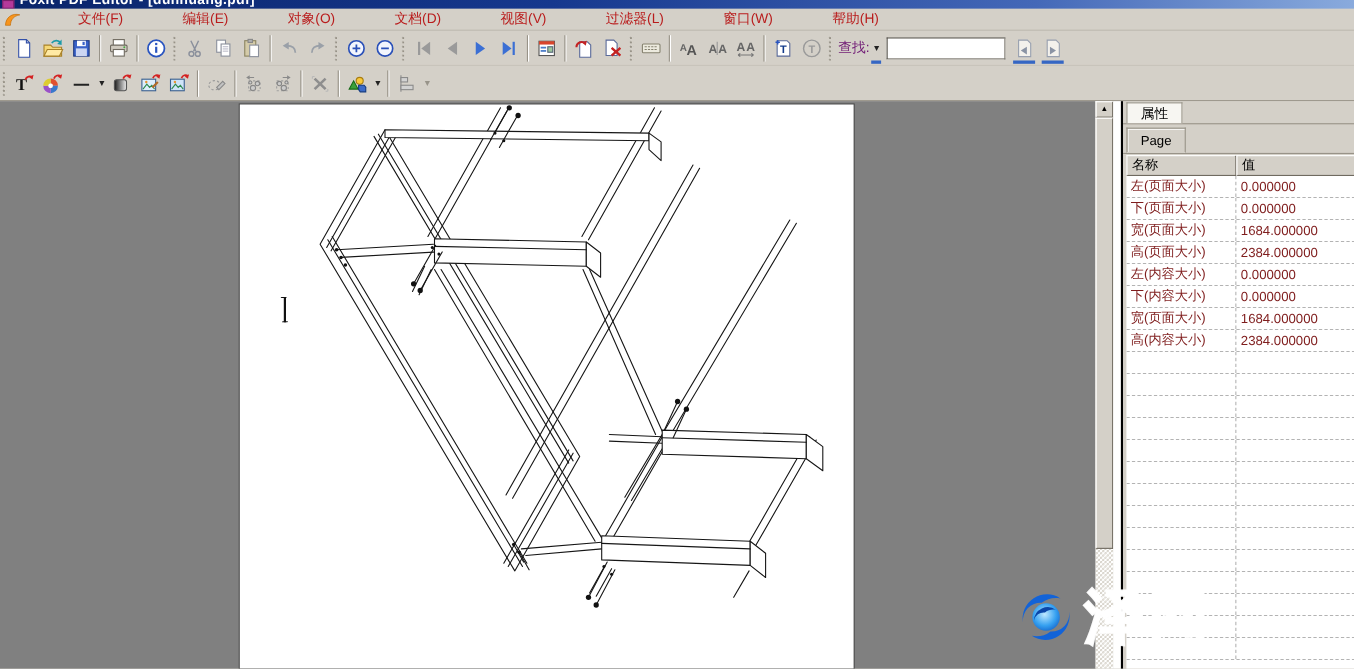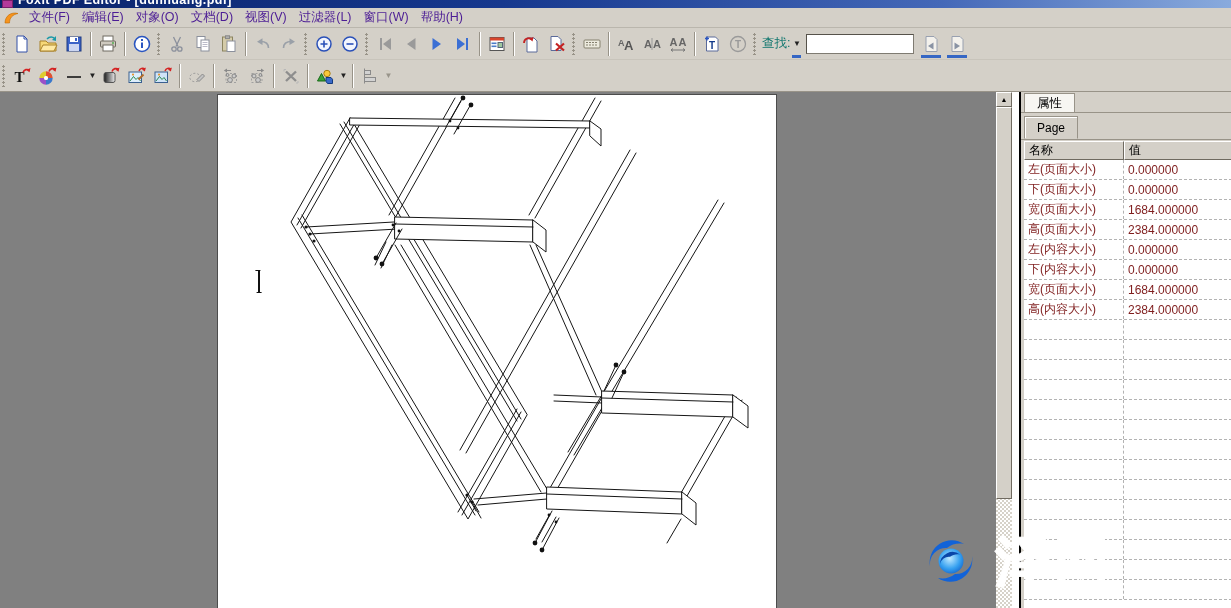--- a/index.html
+++ b/index.html
@@ -12,42 +12,42 @@
     background:linear-gradient(90deg,#0a246a 0%,#16388e 40%,#4468b8 75%,#8fb0e0 100%);padding-left:24px;}
   .titlebar .appico{position:absolute;left:2px;top:0;width:11px;height:8px;background:#b4399b;
     border:1px solid #7a1f6a;box-sizing:border-box;}
   .titlebar .ttext{position:absolute;left:18px;top:-7px;color:#fff;font-weight:bold;
     font-size:12.5px;letter-spacing:.4px;white-space:nowrap;}
 
   
   .menubar{position:absolute;left:0;top:8px;width:100%;height:20px;background:#d4d0c8;
     display:flex;align-items:center;border-bottom:1px solid #bab6ad;box-sizing:border-box;}
   .mico{width:18px;height:15px;margin:0 3px 0 2px;flex:none;}
-  .menu-item{padding:1px 6px;font-size:12.5px;color:#4c1d95;white-space:nowrap;}
+  .menu-item{padding:1px 6px;font-size:12.5px;color:#b91c1c;white-space:nowrap;margin-left:42px;}
 
   
   .toolbar{position:absolute;left:0;width:100%;height:32px;background:#d4d0c8;
     display:flex;align-items:center;box-sizing:border-box;}
   #tb1{top:28px;border-bottom:1px solid #c8c4bb;}
   #tb2{top:60px;border-bottom:1px solid #989388;}
   .grip{width:4px;height:22px;margin:0 3px 0 2px;flex:none;
     background-image:radial-gradient(circle at 1.5px 1.5px,#979287 1px,rgba(0,0,0,0) 1.2px);
     background-size:4px 4px;}
   .sep{width:0;height:24px;border-left:1px solid #989388;border-right:1px solid #fff;
     margin:0 3px;flex:none;}
   .tbtn{width:26px;height:26px;display:flex;align-items:center;justify-content:center;
     position:relative;flex:none;}
   .tbtn.accent::after{content:"";position:absolute;left:3px;right:3px;bottom:-1px;height:3px;
     background:#3566c4;}
   .dd{width:11px;height:26px;display:flex;align-items:center;justify-content:center;
     font-size:8px;color:#222;flex:none;position:relative;}
   .dd.dis{color:#98948a;}
   .dd.accent::after{content:"";position:absolute;left:1px;right:1px;bottom:-1px;height:3px;
     background:#3566c4;}
-  .findlabel{font-size:12.5px;color:#0f766e;margin:0 1px 0 2px;white-space:nowrap;}
+  .findlabel{font-size:12.5px;color:#701a75;margin:0 1px 0 2px;white-space:nowrap;}
   .findinput{width:100px;height:18px;background:#fff;border:1px solid #7f7b72;
     border-top-color:#56524a;border-left-color:#56524a;margin:0 4px;font-size:12px;
     padding:0 3px;box-sizing:content-box;}
 
   
   .canvas{position:absolute;left:0;top:92px;width:996px;height:516px;background:#808080;overflow:hidden;}
   .page{position:absolute;left:218px;top:3px;width:558px;height:513px;background:#fff;
     box-shadow:0 0 0 1px #4c4c4c;}
   .draw{position:absolute;left:0;top:0;}
   .caret{position:absolute;left:38px;top:173px;width:5px;height:27px;}
@@ -88,21 +88,21 @@
   .gh.val{flex:1;}
   .grow{display:flex;height:20px;border-bottom:1px dashed #b3b3b3;box-sizing:border-box;
     font-size:12px;color:#7f1d1d;}
   .gc{display:flex;align-items:center;padding-left:4px;box-sizing:border-box;overflow:hidden;white-space:nowrap;}
   .gc.name{width:100px;flex:none;border-right:1px dashed #b3b3b3;}
   .gc.val{flex:1;}
 
   
   .watermark{position:absolute;left:920px;top:530px;display:flex;align-items:center;
     z-index:60;pointer-events:none;}
-  .wm-text{font-size:54px;font-weight:bold;letter-spacing:5px;margin-left:14px;line-height:1;
+  .wm-text{font-size:54px;font-weight:bold;letter-spacing:5px;margin-left:4px;line-height:1;
     color:rgba(255,255,255,.25);-webkit-text-stroke:2px rgba(255,255,255,.95);
     text-shadow:0 0 1px #fff;}
 </style>
 </head>
 <body>
 
 <div id="app">
 
   <div class="titlebar">
     <span class="appico"></span>

